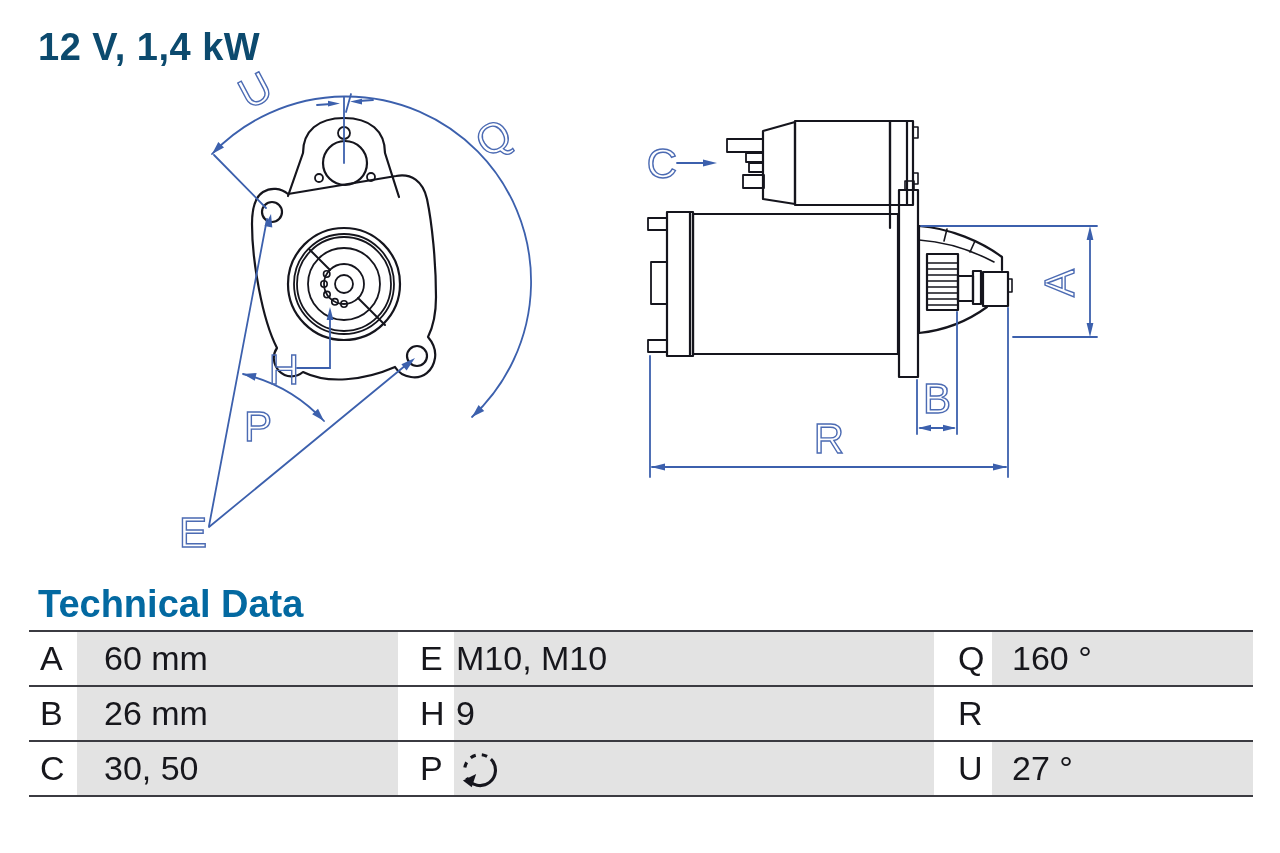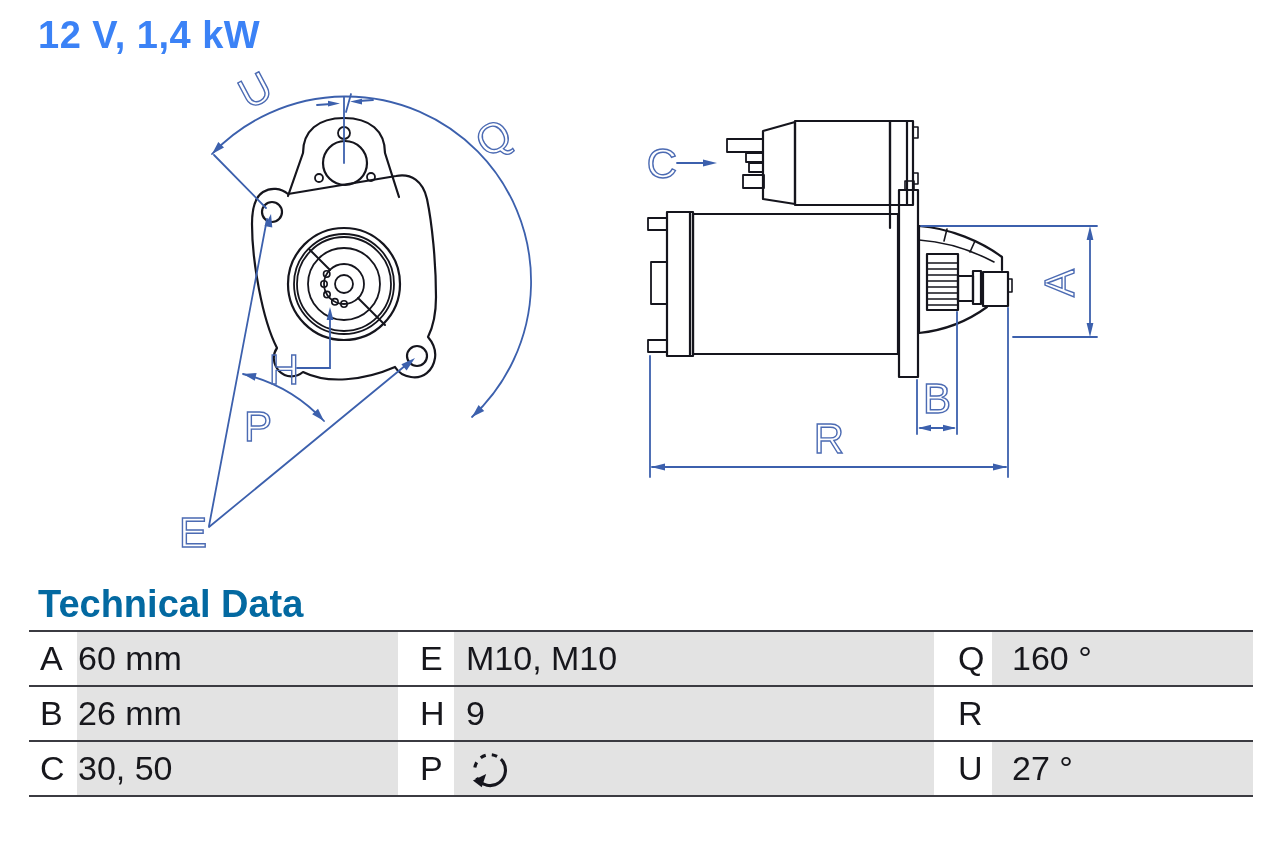--- a/index.html
+++ b/index.html
@@ -1,33 +1,33 @@
 <!DOCTYPE html>
 <html><head>
 <meta charset="utf-8">
 <style>
   html,body{margin:0;padding:0;background:#ffffff;}
   .page{position:relative;width:1280px;height:853px;background:#fff;overflow:hidden;
         font-family:"Liberation Sans", sans-serif;color:#17171c;}
-  .title{position:absolute;top:16px;left:38px;font-size:38px;font-weight:bold;
-         letter-spacing:0.5px;color:#3b82f6;line-height:1;}
+  .title{position:absolute;top:28px;left:38px;font-size:38px;font-weight:bold;
+         letter-spacing:0.5px;color:#0c4a6e;line-height:1;}
   .drawing{position:absolute;top:0;left:0;}
   .tech-heading{position:absolute;top:585px;left:38px;font-size:38px;font-weight:bold;
                 color:#0369a1;line-height:1;}
   .tech-table{position:absolute;top:630px;left:29px;width:1224px;
               border-bottom:2px solid #3b3b41;}
   .tr{display:flex;height:55px;box-sizing:border-box;border-top:2px solid #3b3b41;}
   .td{box-sizing:border-box;height:100%;display:flex;align-items:center;
       font-size:34px;color:#17171c;white-space:nowrap;overflow:visible;}
   .td.key{background:#ffffff;}
   .td.val{background:#e3e3e3;}
   .k1{width:48px;padding-left:11px;}
-  .v1{width:321px;padding-left:1px;}
+  .v1{width:321px;padding-left:27px;}
   .k2{width:56px;padding-left:22px;}
-  .v2{width:480px;padding-left:12px;}
+  .v2{width:480px;padding-left:2px;}
   .k3{width:58px;padding-left:24px;}
   .v3{width:261px;padding-left:20px;}
   .rot-icon{display:block;margin-left:2px;}
   svg text.dimlabel{font-family:"Liberation Sans", sans-serif;font-size:42px;
                     fill:none;stroke:#4c6bb3;stroke-width:1.4px;}
 </style>
 </head>
 <body>
 
 <div class="page">

